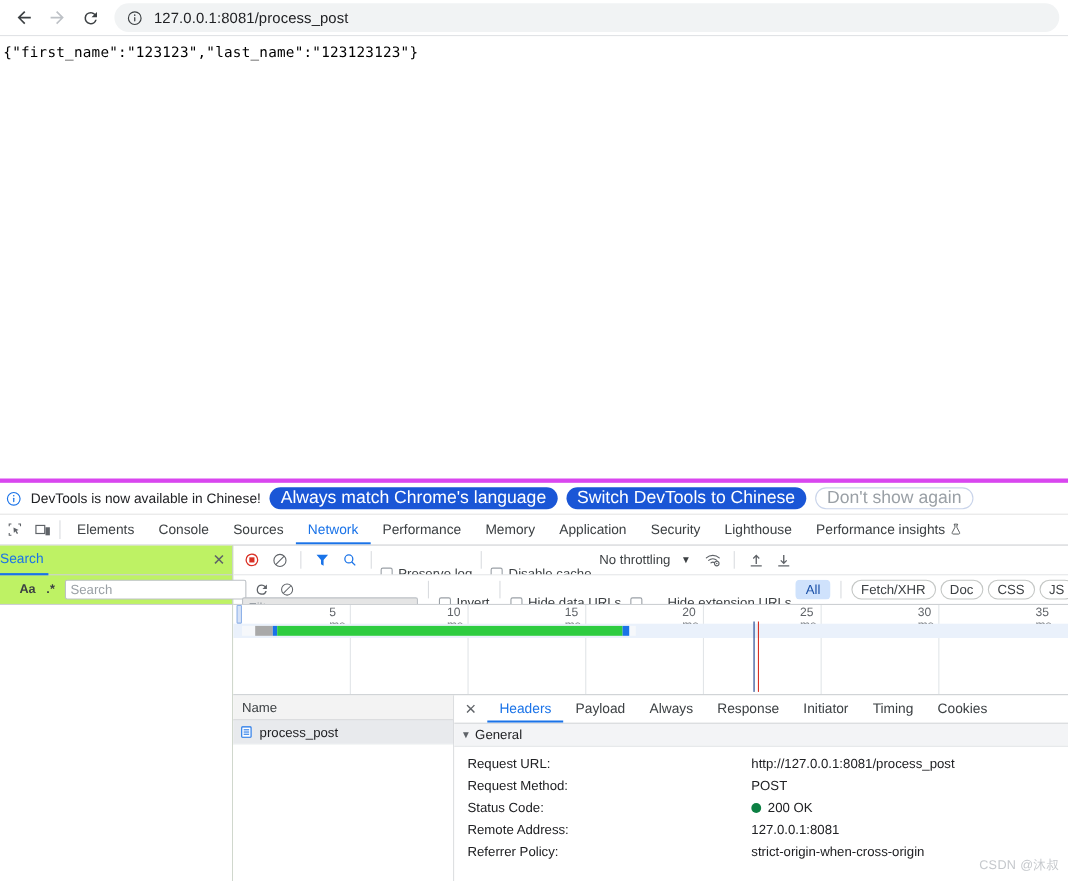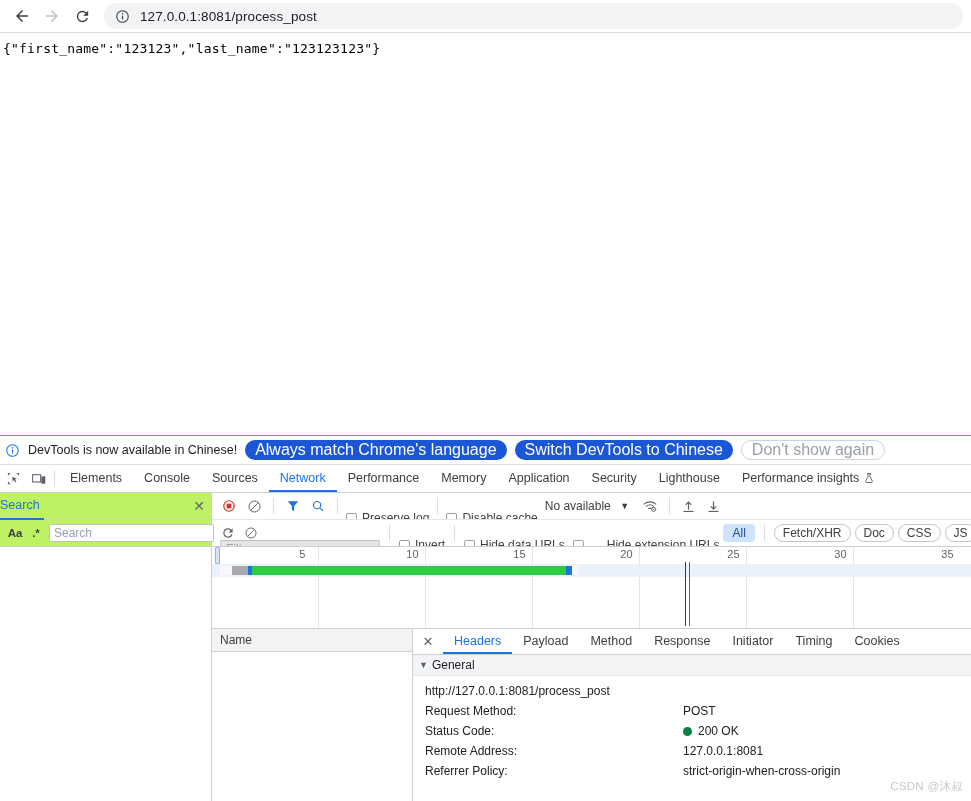--- a/index.html
+++ b/index.html
@@ -67,21 +67,21 @@
     padding-left: 1px;
     letter-spacing: .2px;
   }
 
   
   #devtools {
     position: absolute;
     top: 435px; left: 0;
     width: 971px; height: 366px;
     background: #ffffff;
-    border-top: 1px solid #d946ef;
+    border-top: 4px solid #d946ef;
     font-size: 12px;
     color: #202124;
   }
 
   
   #devtools-banner {
     height: 29px;
     background: #ffffff;
     display: flex; align-items: center;
     gap: 8px;
@@ -162,21 +162,21 @@
   #search-drawer-header .spacer { flex: 1 1 auto; }
   #search-drawer-header .close-x {
     width: 24px; display: flex; align-items: center; justify-content: center;
     color: #5f6368; font-size: 14px;
   }
   #search-toolbar {
     height: 27px;
     display: flex; align-items: center;
     gap: 5px;
     border-bottom: 1px solid #cdd0d3;
-    padding: 0 7px;
+    padding: 0 17px;
   }
   .tiny-btn {
     font-size: 11.5px; color: #3c4043;
     min-width: 16px; height: 18px;
     display: flex; align-items: center; justify-content: center;
     font-weight: bold;
   }
   #search-input {
     flex: 1 1 auto;
     height: 18px;
@@ -533,21 +533,21 @@
         <span class="vsep"></span>
         <label class="cb-label">
           <span class="cb-box"></span>
           <span>Preserve log</span>
         </label>
         <span class="vsep"></span>
         <label class="cb-label">
           <span class="cb-box"></span>
           <span>Disable cache</span>
         </label>
-        <span class="throttle-text">No available</span>
+        <span class="throttle-text">No throttling</span>
         <span class="nt-icon" style="font-size:9px;color:#3c4043;">▼</span>
         <span class="nt-icon">
           <svg width="16" height="16" viewBox="0 0 24 24">
             <path d="M3.2 9.2a13 13 0 0 1 17.6 0" fill="none" stroke="currentColor" stroke-width="1.6" stroke-linecap="round"></path>
             <path d="M6.4 12.6a8.6 8.6 0 0 1 11.2 0" fill="none" stroke="currentColor" stroke-width="1.6" stroke-linecap="round"></path>
             <path d="M9.6 16a4.2 4.2 0 0 1 4.8 0" fill="none" stroke="currentColor" stroke-width="1.6" stroke-linecap="round"></path>
             <circle cx="17.4" cy="17" r="3.1" fill="none" stroke="currentColor" stroke-width="1.5"></circle>
             <circle cx="17.4" cy="17" r="1" fill="currentColor"></circle>
           </svg>
         </span>
@@ -623,42 +623,54 @@
           <div class="bar-seg" style="left:346px;width:6px;background:#1a73e8;"></div>
         </div>
         <div id="ov-left-handle"></div>
         <div class="ev-line" style="left:473px;background:#1a3e8c;"></div>
         <div class="ev-line" style="left:477px;background:#d93025;"></div>
       </div>
 
       <div id="net-split">
         <div id="request-list">
           <div id="rl-header">Name</div>
+          <div class="rl-row">
+            <span class="doc-icon">
+              <svg width="12" height="13" viewBox="0 0 24 24">
+                <rect x="3.5" y="2.5" width="17" height="19" rx="1.5" fill="#fff" stroke="#1a73e8" stroke-width="2"></rect>
+                <rect x="7" y="7" width="10" height="1.9" fill="#1a73e8"></rect>
+                <rect x="7" y="11" width="10" height="1.9" fill="#1a73e8"></rect>
+                <rect x="7" y="15" width="10" height="1.9" fill="#1a73e8"></rect>
+              </svg>
+            </span>
+            <span>process_post</span>
+          </div>
           <div id="rl-empty"></div>
         </div>
 
         <div id="request-details">
           <div id="details-tabbar">
             <div id="details-close">✕</div>
             <div class="d-tab active">Headers</div>
             <div class="d-tab">Payload</div>
-            <div class="d-tab">Method</div>
+            <div class="d-tab">Always</div>
             <div class="d-tab">Response</div>
             <div class="d-tab">Initiator</div>
             <div class="d-tab">Timing</div>
             <div class="d-tab">Cookies</div>
           </div>
 
           <div id="general-section-header">
             <span class="tri">▼</span>
             <span>General</span>
           </div>
 
           <div id="general-rows">
             <div class="gen-row">
+              <span class="gen-key">Request URL:</span>
               <span class="gen-val">http://127.0.0.1:8081/process_post</span>
             </div>
             <div class="gen-row">
               <span class="gen-key">Request Method:</span>
               <span class="gen-val">POST</span>
             </div>
             <div class="gen-row">
               <span class="gen-key">Status Code:</span>
               <span class="gen-val">
                 <span class="status-dot"></span>

